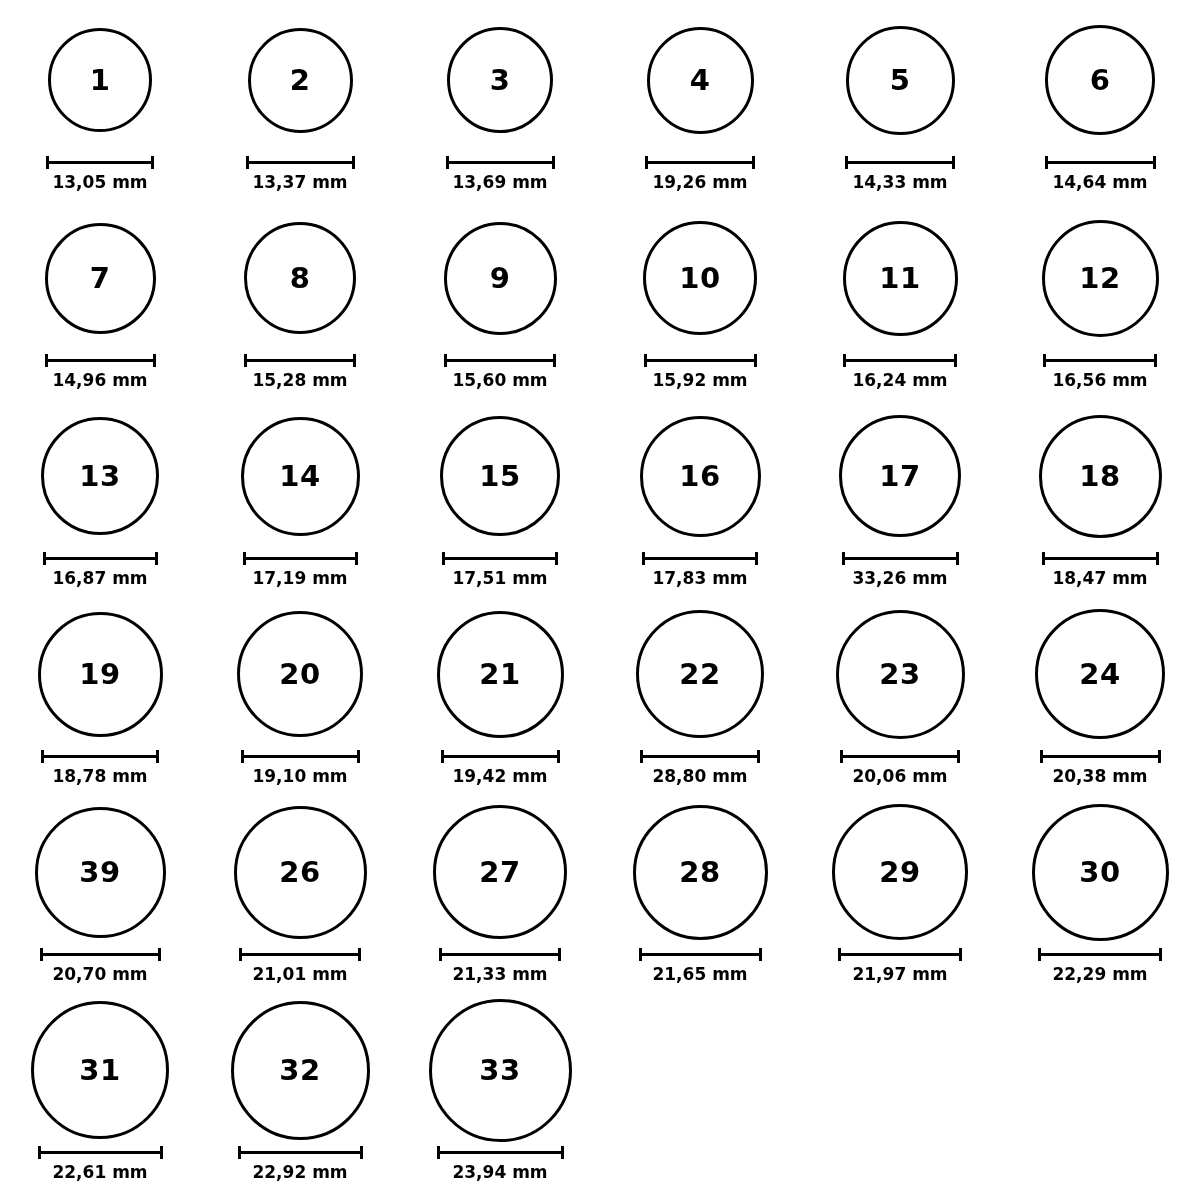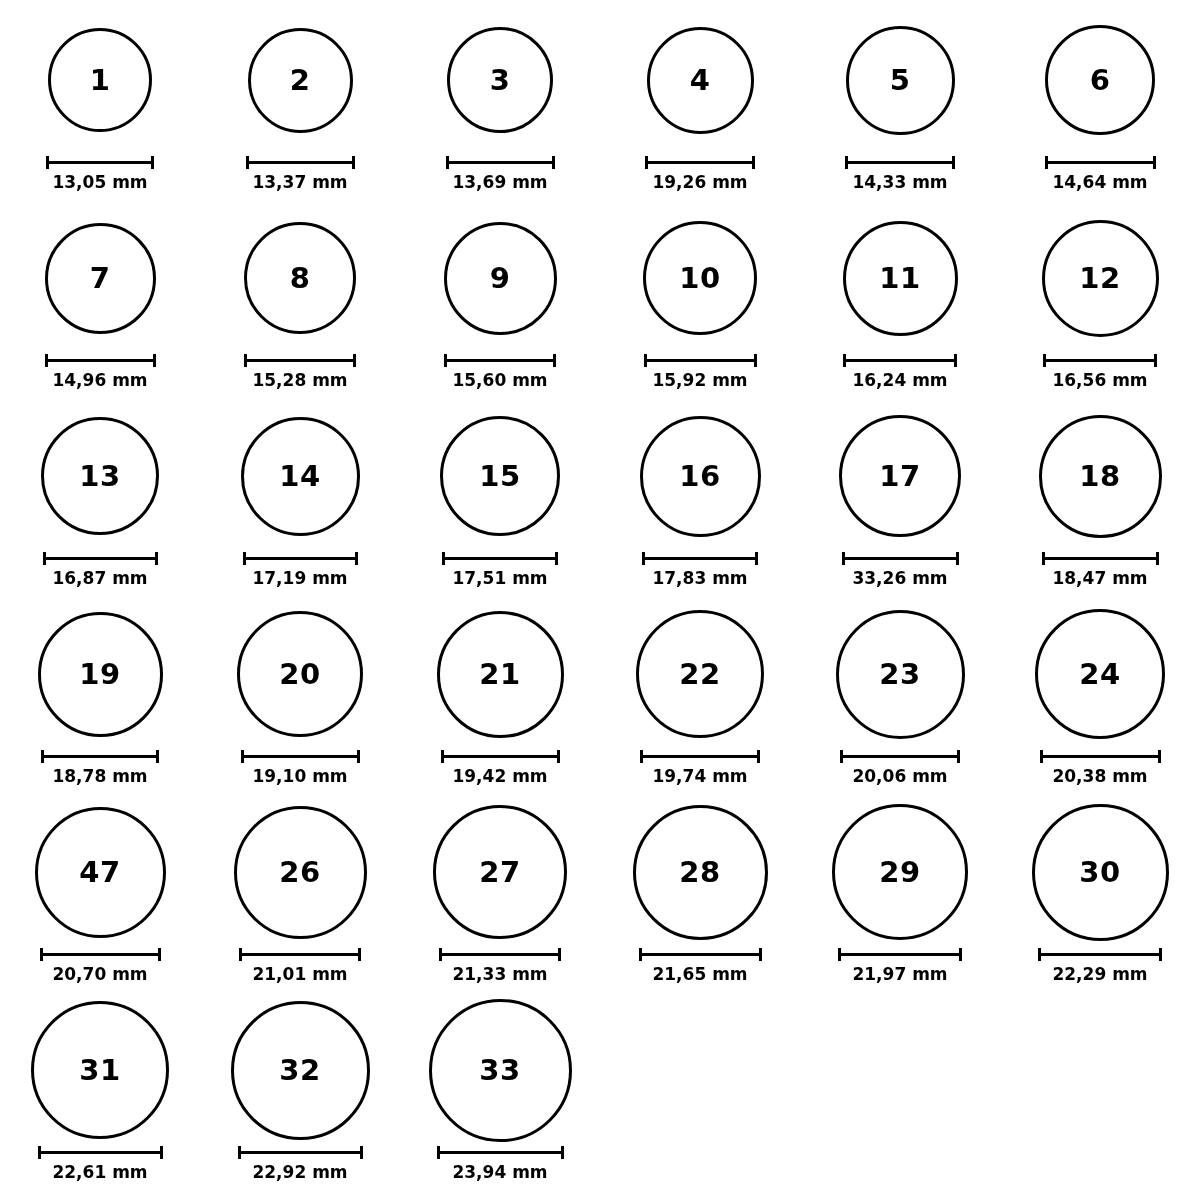--- a/index.html
+++ b/index.html
@@ -432,21 +432,21 @@
           <div class="ring-circle" style="width: 128px; height: 128px;">
             <span class="ring-number">22</span>
           </div>
         </div>
         <div class="measure-wrap">
           <div class="measure-bar" style="width: 120px;">
             <div class="bar-line"></div>
             <div class="cap left"></div>
             <div class="cap right"></div>
           </div>
-          <div class="measure-label">19,74 mm</div>
+          <div class="measure-label">28,80 mm</div>
         </div>
       </div>
       <div class="ring-cell">
         <div class="circle-wrap">
           <div class="ring-circle" style="width: 129px; height: 129px;">
             <span class="ring-number">23</span>
           </div>
         </div>
         <div class="measure-wrap">
           <div class="measure-bar" style="width: 120px;">
@@ -468,21 +468,21 @@
             <div class="bar-line"></div>
             <div class="cap left"></div>
             <div class="cap right"></div>
           </div>
           <div class="measure-label">20,38 mm</div>
         </div>
       </div>
       <div class="ring-cell">
         <div class="circle-wrap">
           <div class="ring-circle" style="width: 131px; height: 131px;">
-            <span class="ring-number">47</span>
+            <span class="ring-number">39</span>
           </div>
         </div>
         <div class="measure-wrap">
           <div class="measure-bar" style="width: 121px;">
             <div class="bar-line"></div>
             <div class="cap left"></div>
             <div class="cap right"></div>
           </div>
           <div class="measure-label">20,70 mm</div>
         </div>

